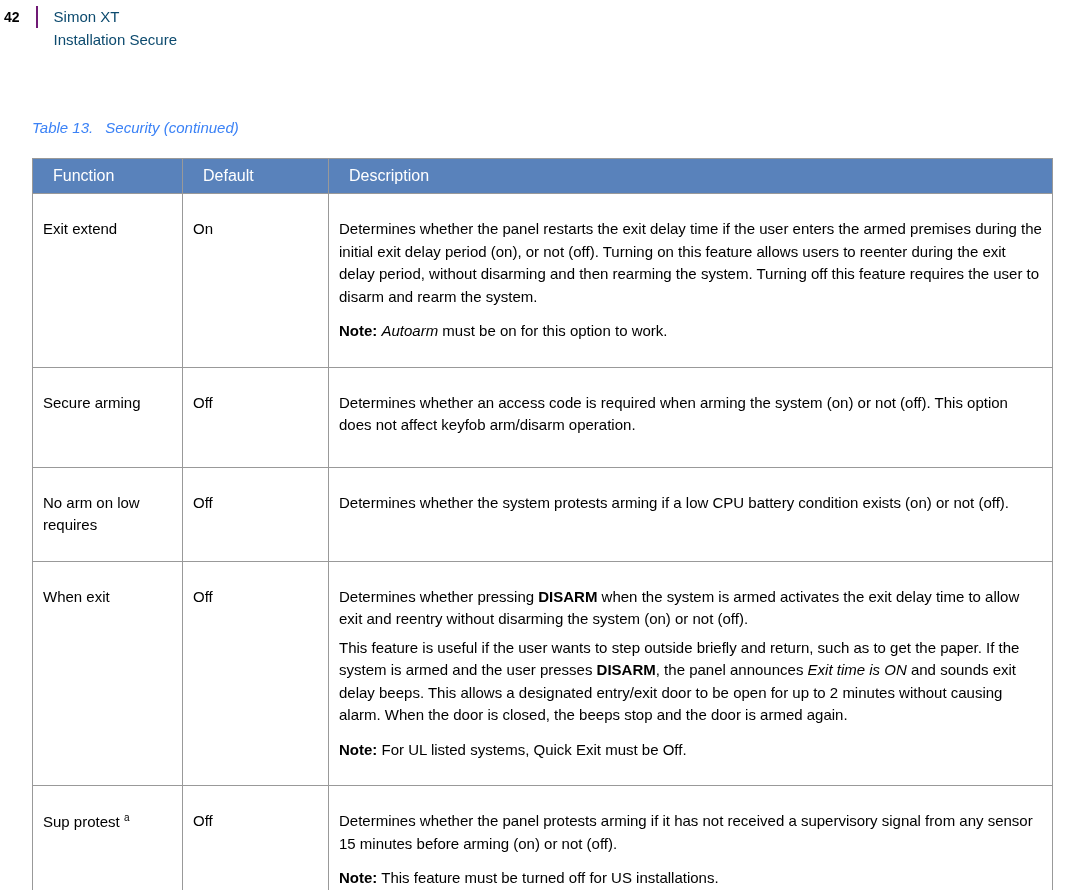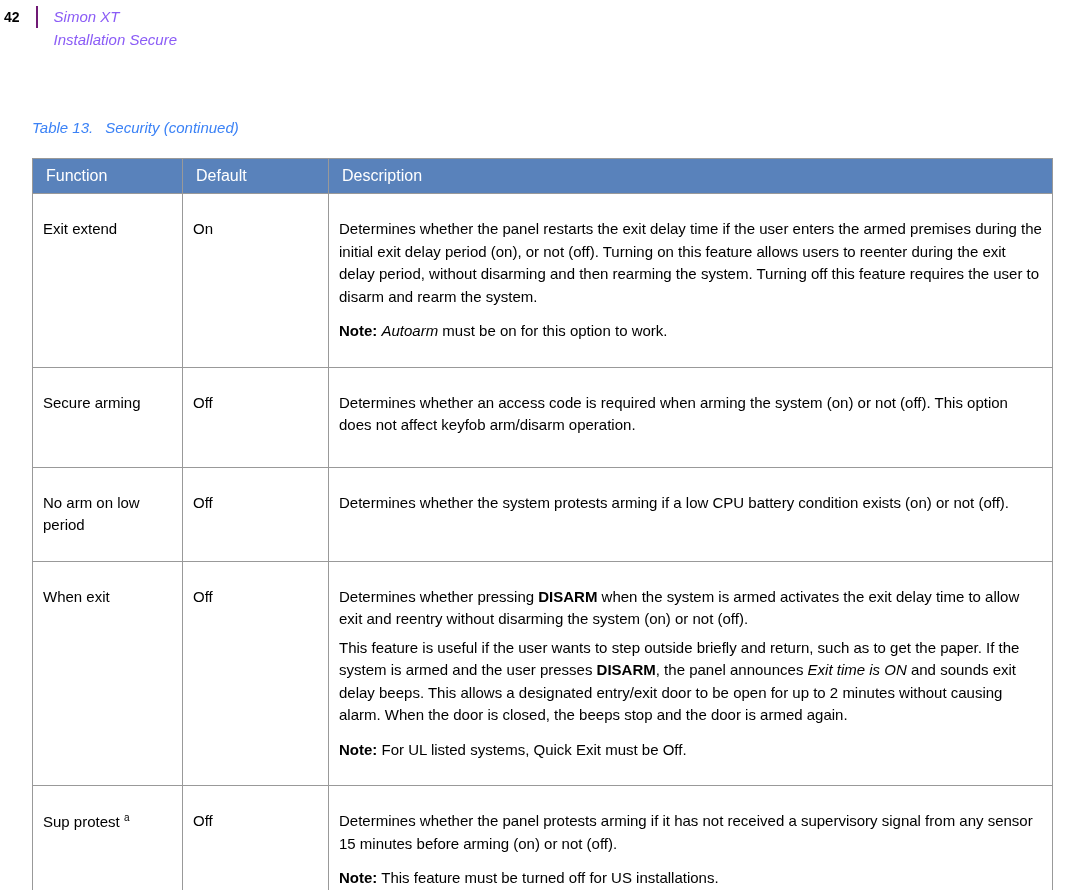--- a/index.html
+++ b/index.html
@@ -22,24 +22,23 @@
     .page-number {
       font-size: 14px;
       font-weight: bold;
       color: #000;
       padding: 0 16px 0 4px;
       border-right: 2px solid #701a75;
       line-height: 1.6;
     }
     .page-title-block {
       padding-left: 16px;
-      color: #8b5cf6;
+      color: #0c4a6e;
       font-size: 15px;
       line-height: 1.5;
-      font-style: italic;
     }
     .page-title-line1 {
       display: block;
     }
     .page-title-line2 {
       display: block;
     }
     .table-caption {
       font-style: italic;
       font-size: 15px;
@@ -55,21 +54,21 @@
       width: 1020px;
       margin-left: 32px;
       table-layout: fixed;
     }
     table.content-table th {
       background: #5982bb;
       color: #fff;
       text-align: left;
       font-weight: normal;
       font-size: 16px;
-      padding: 8px 13px;
+      padding: 8px 20px;
       border: 1px solid #999;
     }
     table.content-table td {
       border: 1px solid #999;
       vertical-align: top;
       padding: 24px 10px;
       font-size: 15px;
       line-height: 1.5;
       color: #000;
     }
@@ -135,21 +134,21 @@
 
     <tr>
       <td>Secure arming</td>
       <td>Off</td>
       <td>
         <div class="desc-para">Determines whether an access code is required when arming the system  (on) or not (off). This option does not affect keyfob arm/disarm operation.</div>
       </td>
     </tr>
 
     <tr>
-      <td>No arm on low period</td>
+      <td>No arm on low requires</td>
       <td>Off</td>
       <td>
         <div class="desc-para">Determines whether the system protests arming if a low CPU battery condition exists (on) or not (off).</div>
       </td>
     </tr>
 
     <tr>
       <td>When exit</td>
       <td>Off</td>
       <td>

